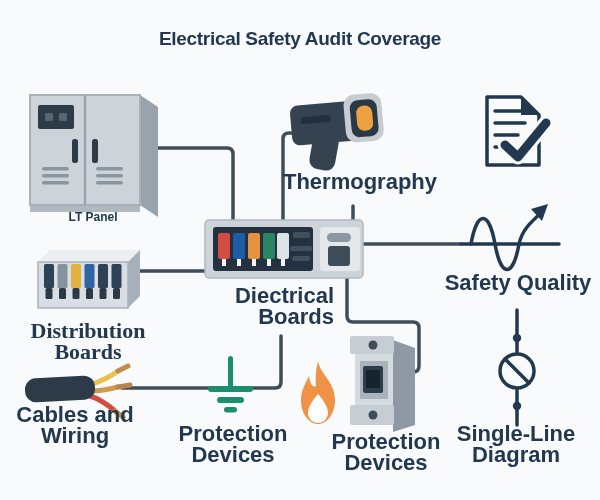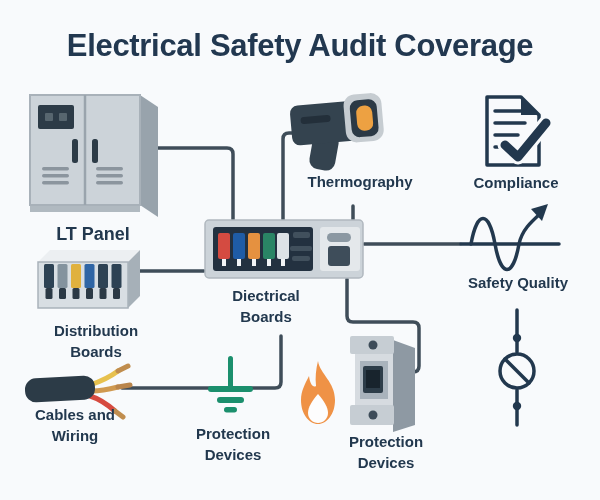--- a/index.html
+++ b/index.html
@@ -3,34 +3,34 @@
 <meta charset="utf-8">
 <style>
   html,body{margin:0;padding:0;}
   .canvas{
     position:relative;width:600px;height:500px;overflow:hidden;
     background:#f8fafc;
     font-family:"Liberation Sans", sans-serif;
   }
   .title{
     position:absolute;left:0;top:28px;width:600px;
-    text-align:center;font-size:31px;font-weight:bold;
+    text-align:center;font-size:19px;font-weight:bold;
     color:#223850;letter-spacing:-0.3px;
   }
   .label{
     position:absolute;text-align:center;font-weight:bold;
-    font-size:15px;line-height:21px;color:#22384e;
+    font-size:22px;line-height:21px;color:#22384e;
     white-space:pre-line;
   }
-  .lbl-lt{left:23px;top:224px;width:140px;font-size:18px;}
+  .lbl-lt{left:23px;top:207px;width:140px;font-size:12px;}
   .lbl-thermo{left:280px;top:171px;width:160px;}
   .lbl-comp{left:446px;top:172px;width:140px;}
-  .lbl-elec{left:206px;top:285px;width:120px;}
+  .lbl-elec{left:214px;top:285px;width:120px;text-align:right;}
   .lbl-pq{left:438px;top:272px;width:160px;}
-  .lbl-dist{left:26px;top:320px;width:140px;}
+  .lbl-dist{left:18px;top:320px;width:140px;font-family:Liberation Serif, serif;}
   .lbl-cables{left:10px;top:404px;width:130px;}
   .lbl-prot-e{left:168px;top:423px;width:130px;}
   .lbl-prot-b{left:321px;top:431px;width:130px;}
   .lbl-sld{left:451px;top:423px;width:130px;}
   .icon{position:absolute;}
   svg{display:block;overflow:visible;}
 </style>
 </head>
 <body>
 
@@ -195,26 +195,27 @@
       <line x1="19" y1="85" x2="19" y2="120"></line>
       <line x1="7" y1="54" x2="31" y2="78"></line>
     </g>
     <circle cx="19" cy="33" r="4.2" fill="#22384e"></circle>
     <circle cx="19" cy="101" r="4.2" fill="#22384e"></circle>
     <circle cx="19" cy="66" r="17" fill="none" stroke="#22384e" stroke-width="3.5"></circle>
   </svg>
 
   <div class="label lbl-lt">LT Panel</div>
   <div class="label lbl-thermo">Thermography</div>
-  <div class="label lbl-comp">Compliance</div>
   <div class="label lbl-elec">Diectrical
 Boards</div>
   <div class="label lbl-pq">Safety Quality</div>
   <div class="label lbl-dist">Distribution
 Boards</div>
   <div class="label lbl-cables">Cables and
 Wiring</div>
   <div class="label lbl-prot-e">Protection
 Devices</div>
   <div class="label lbl-prot-b">Protection
 Devices</div>
+  <div class="label lbl-sld">Single-Line
+Diagram</div>
 
 </div>
 
 </body></html>

